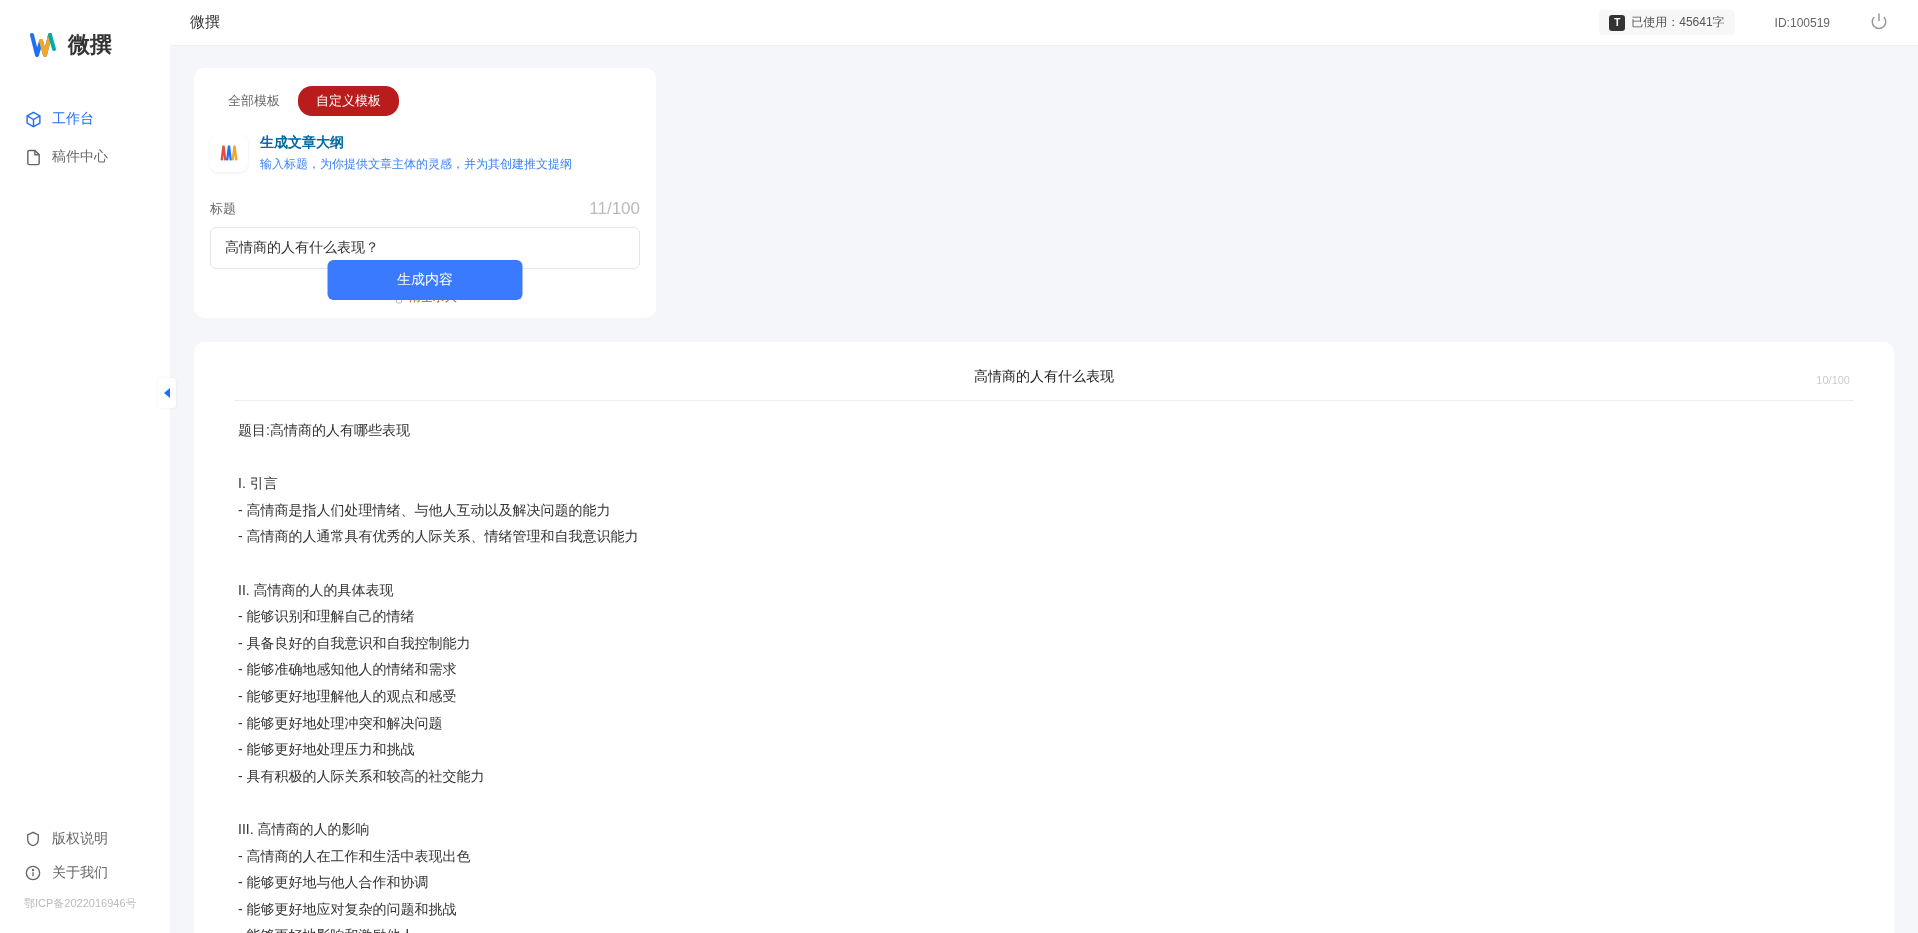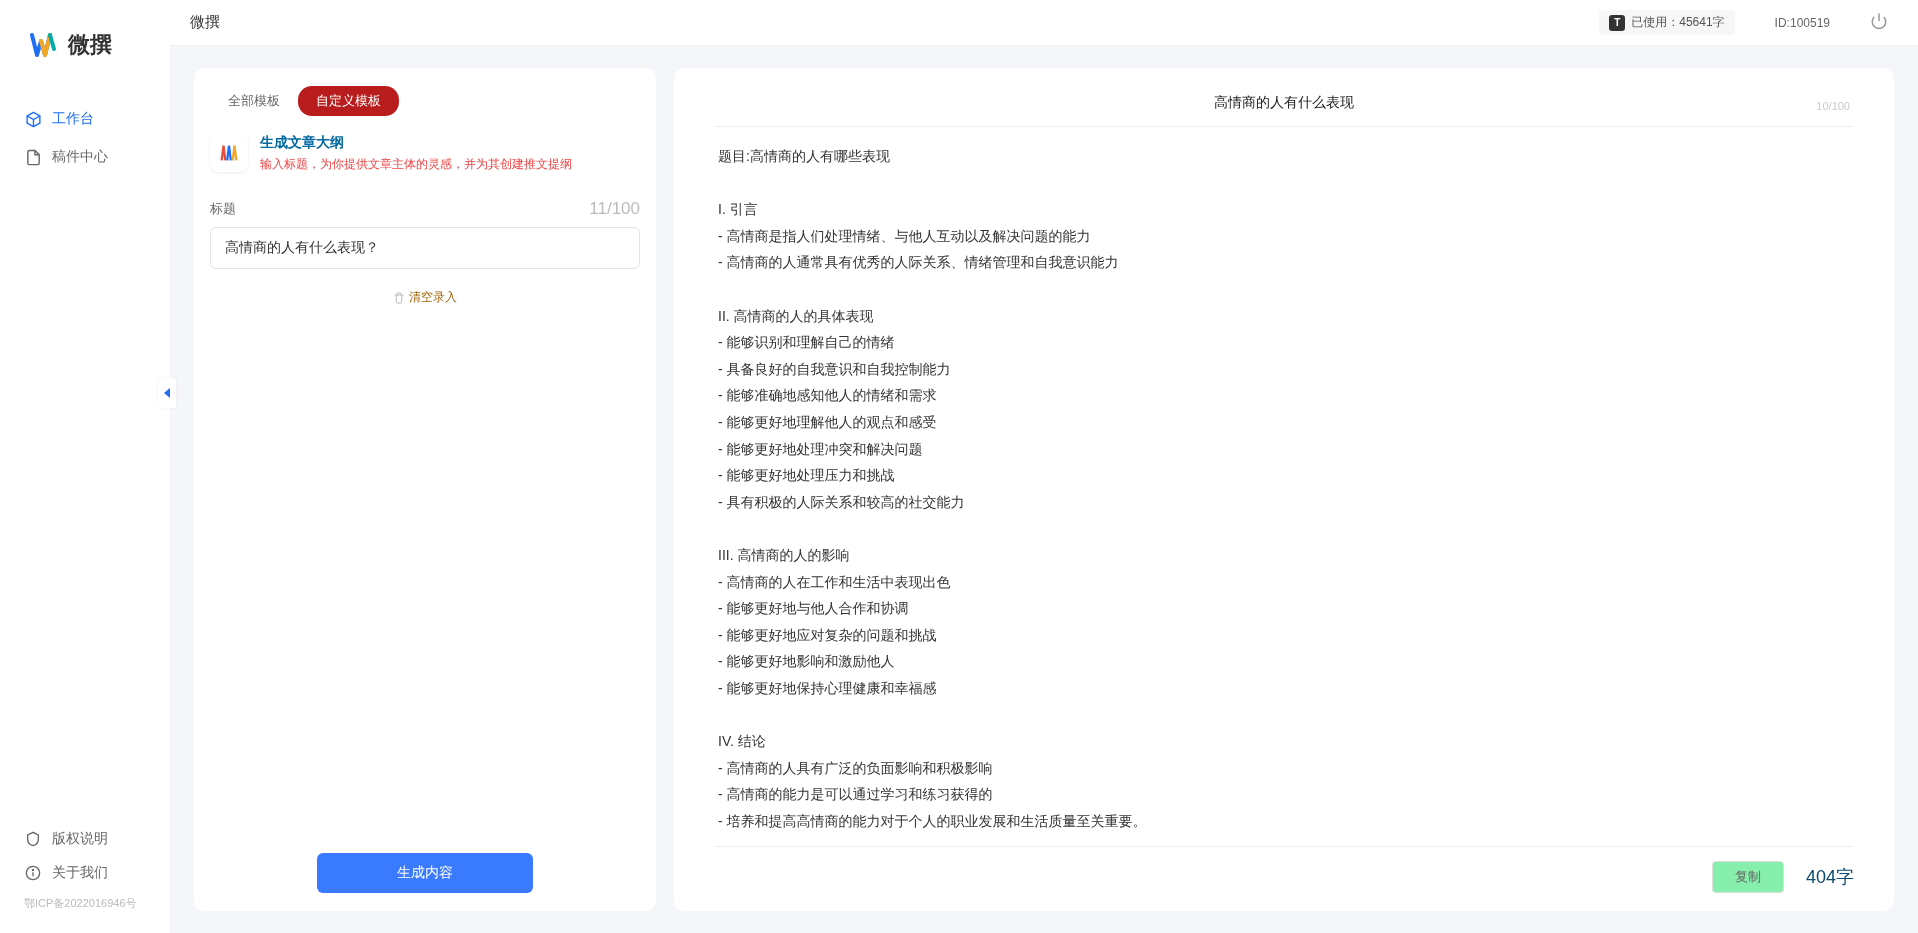--- a/index.html
+++ b/index.html
@@ -149,22 +149,23 @@
     }
 
     
     .main {
       position: absolute;
       left: 170px;
       right: 0;
       top: 46px;
       bottom: 0;
       display: flex;
-      gap: 18px;
+      gap: 24px;
       padding: 22px 24px;
+      flex-direction: column;
     }
 
     .left-panel {
       width: 462px;
       background: #fff;
       border-radius: 10px;
       display: flex;
       flex-direction: column;
       position: relative;
     }
@@ -209,21 +210,21 @@
 
     .template-info-title {
       font-size: 14px;
       font-weight: 600;
       color: #0369a1;
       margin-bottom: 4px;
     }
 
     .template-info-desc {
       font-size: 12px;
-      color: #ef4444;
+      color: #3b82f6;
     }
 
     .form-section {
       padding: 12px 16px;
     }
 
     .field-label-row {
       display: flex;
       justify-content: space-between;
       align-items: center;
@@ -260,21 +261,21 @@
       justify-content: center;
       align-items: center;
       gap: 4px;
     }
 
     .generate-btn {
       position: absolute;
       bottom: 18px;
       left: 50%;
       transform: translateX(-50%);
-      width: 216px;
+      width: 195px;
       padding: 11px 0;
       background: #3a7afe;
       color: #fff;
       border: none;
       border-radius: 6px;
       font-size: 14px;
       cursor: pointer;
     }
 
     .right-panel {

